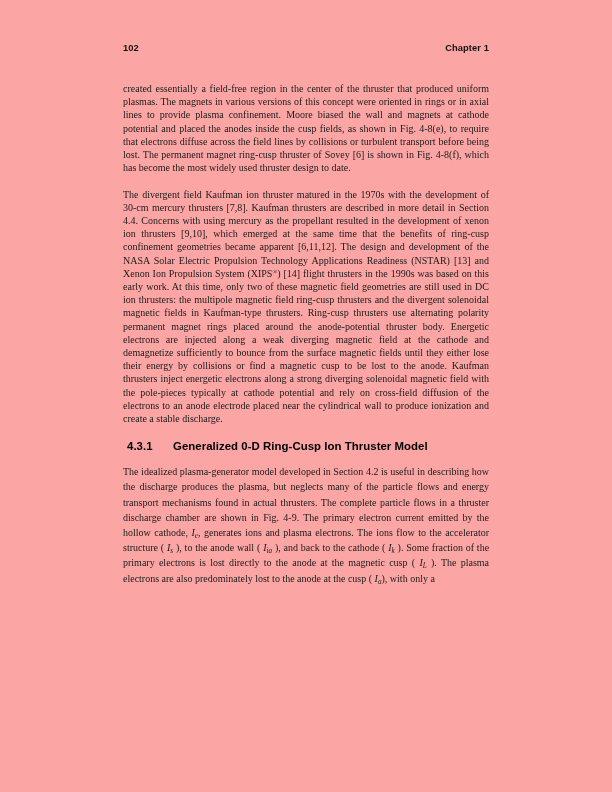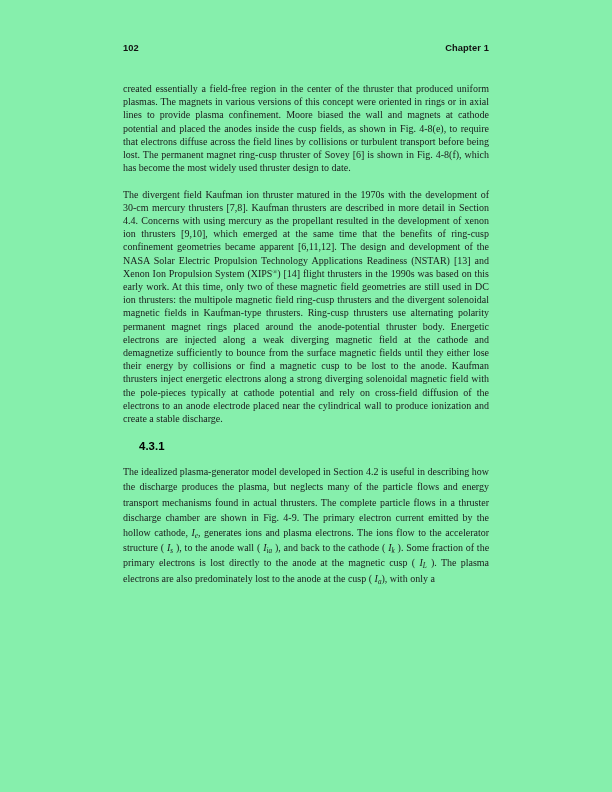--- a/index.html
+++ b/index.html
@@ -4,21 +4,21 @@
 <style>
   html, body {
     margin: 0;
     padding: 0;
     background: #ffffff;
   }
   .page {
     position: relative;
     width: 612px;
     height: 792px;
-    background: #86efac;
+    background: #fca5a5;
     overflow: hidden;
     font-family: "Liberation Serif", "DejaVu Serif", serif;
     color: #000000;
   }
   
   .running-head {
     position: absolute;
     left: 123px;
     top: 43px;
     width: 366px;
@@ -49,21 +49,21 @@
     color: #1a1a1a;
   }
   p.body.last {
     margin-bottom: 4px;
   }
   
   p.body.math-para {
     line-height: 15.2px;
   }
   h2.section-heading {
-    margin: 14px 0 11px 16px;
+    margin: 14px 0 11px 4px;
     font-family: "Liberation Sans", "DejaVu Sans", sans-serif;
     font-weight: bold;
     font-size: 11.4px;
     line-height: 14px;
     letter-spacing: 0.05px;
     color: #000;
     display: flex;
     align-items: flex-start;
   }
   h2.section-heading .num {
@@ -99,19 +99,20 @@
   </div>
 
   <div class="column">
 
     <p class="body">created essentially a field-free region in the center of the thruster that produced uniform plasmas. The magnets in various versions of this concept were oriented in rings or in axial lines to provide plasma confinement. Moore biased the wall and magnets at cathode potential and placed the anodes inside the cusp fields, as shown in Fig. 4-8(e), to require that electrons diffuse across the field lines by collisions or turbulent transport before being lost. The permanent magnet ring-cusp thruster of Sovey [6] is shown in Fig. 4-8(f), which has become the most widely used thruster design to date.</p>
 
     <p class="body"><span>The divergent field Kaufman ion thruster matured in the 1970s with the development of 30-cm mercury thrusters [7,8]. Kaufman thrusters are described in more detail in Section 4.4. Concerns with using mercury as the propellant resulted in the development of xenon ion thrusters [9,10], which emerged at the same time that the benefits of ring-cusp confinement geometries became apparent [6,11,12]. The design and development of the NASA Solar Electric Propulsion Technology Applications Readiness (NSTAR) [13] and Xenon Ion Propulsion System (XIPS</span><span class="reg">®</span><span>) [14] flight thrusters in the 1990s was based on this early work. At this time, only two of these magnetic field geometries are still used in DC ion thrusters: the multipole magnetic field ring-cusp thrusters and the divergent solenoidal magnetic fields in Kaufman-type thrusters. Ring-cusp thrusters use alternating polarity permanent magnet rings placed around the anode-potential thruster body. Energetic electrons are injected along a weak diverging magnetic field at the cathode and demagnetize sufficiently to bounce from the surface magnetic fields until they either lose their energy by collisions or find a magnetic cusp to be lost to the anode. Kaufman thrusters inject energetic electrons along a strong diverging solenoidal magnetic field with the pole-pieces typically at cathode potential and rely on cross-field diffusion of the electrons to an anode electrode placed near the cylindrical wall to produce ionization and create a stable discharge.</span></p>
 
     <h2 class="section-heading">
       <span class="num">4.3.1</span>
+      <span>Generalized 0-D Ring-Cusp Ion Thruster Model</span>
     </h2>
 
     <p class="body math-para last"><span>The idealized plasma-generator model developed in Section 4.2 is useful in describing how the discharge produces the plasma, but neglects many of the particle flows and energy transport mechanisms found in actual thrusters. The complete particle flows in a thruster discharge chamber are shown in Fig. 4-9. The primary electron current emitted by the hollow cathode,</span> <span class="mi"><span>I</span><sub>e</sub></span><span>, generates ions and plasma electrons. The ions flow to the accelerator structure (</span> <span class="mi"><span>I</span><sub>s</sub></span> <span>), to the anode wall (</span> <span class="mi"><span>I</span><sub>ia</sub></span> <span>), and back to the cathode (</span> <span class="mi"><span>I</span><sub>k</sub></span> <span>). Some fraction of the primary electrons is lost directly to the anode at the magnetic cusp (</span> <span class="mi"><span>I</span><sub>L</sub></span> <span>). The plasma electrons are also predominately lost to the anode at the cusp (</span> <span class="mi"><span>I</span><sub>a</sub></span><span>), with only a</span></p>
 
   </div>
 
 </div>
 
 </body></html>

